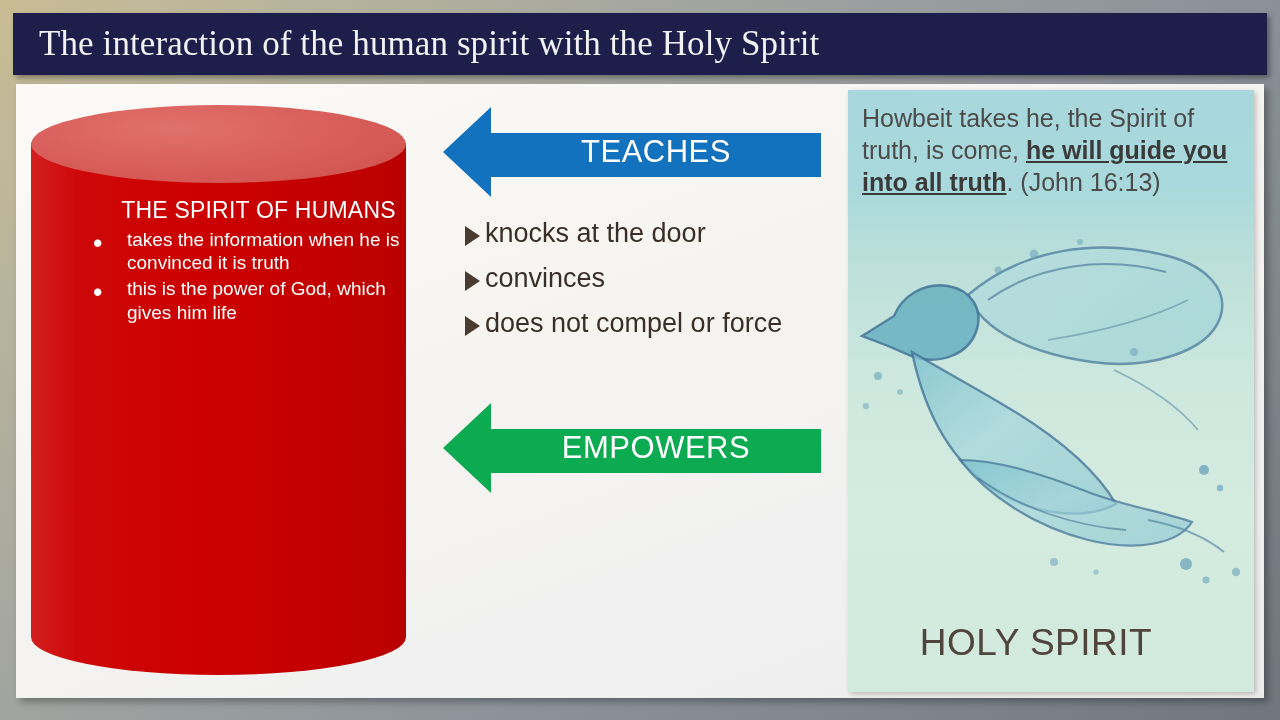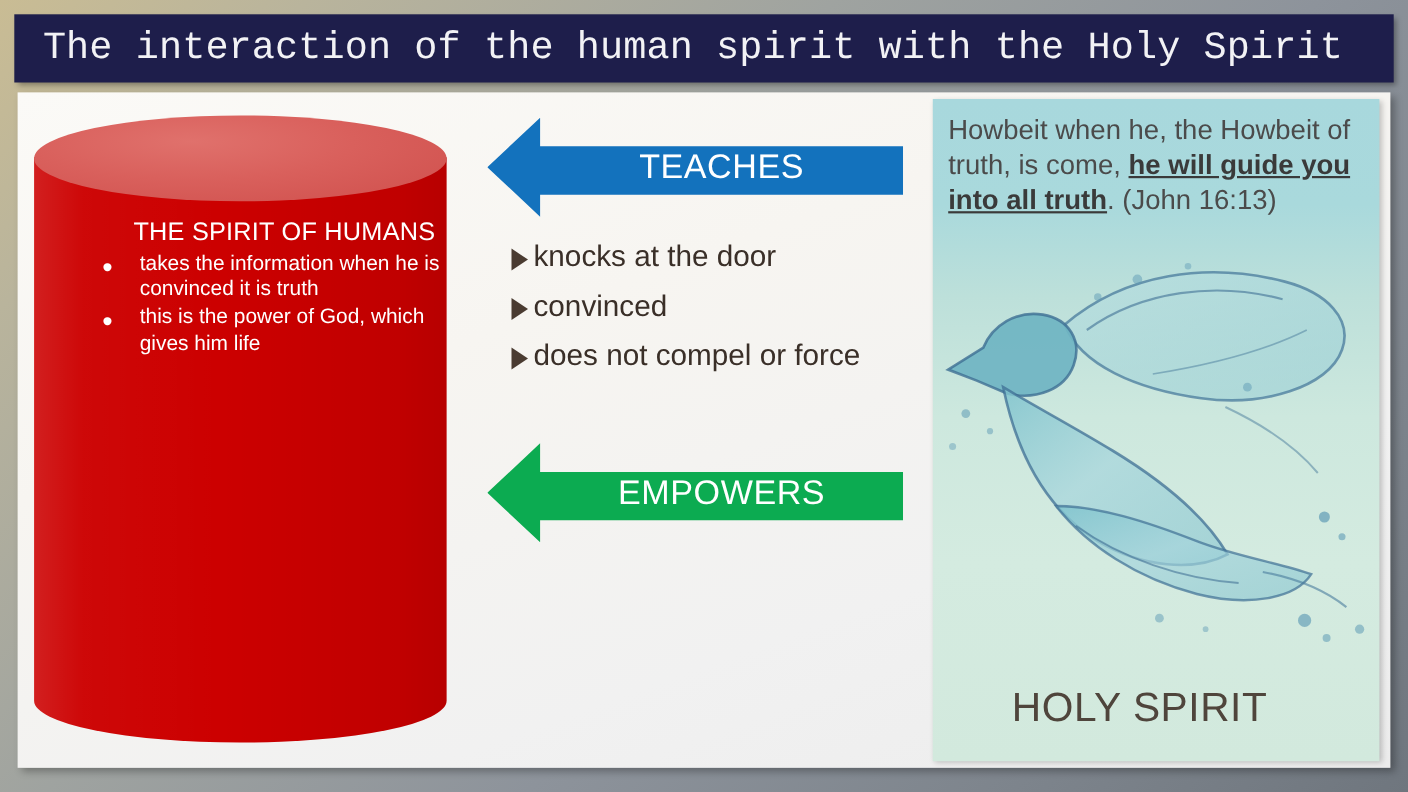--- a/index.html
+++ b/index.html
@@ -32,21 +32,21 @@
   #title-text {
     position: absolute;
     left: 26px;
     top: 50%;
     transform: translateY(-50%);
     color: #f2f2f5;
     font-size: 35px;
     font-weight: 400;
     letter-spacing: 0.1px;
     white-space: nowrap;
-    font-family: Liberation Mono, monospace;
+    font-family: Liberation Serif, serif;
   }
 
   
   #body-panel {
     position: absolute;
     left: 16px;
     top: 84px;
     width: 1248px;
     height: 614px;
     background: linear-gradient(160deg, #fbfaf7 0%, #f7f5f1 35%, #f1f1f1 70%, #ececec 100%);
@@ -274,40 +274,40 @@
       <div class="arrow-label">TEACHES</div>
     </div>
 
     <ul id="mid-list">
       <li>
         <span class="tri-marker"></span>
         <span>knocks at the door</span>
       </li>
       <li>
         <span class="tri-marker"></span>
-        <span>convinced</span>
+        <span>convinces</span>
       </li>
       <li>
         <span class="tri-marker"></span>
         <span>does not compel or force</span>
       </li>
     </ul>
 
     <div id="empowers-arrow" class="arrow-wrap">
       <svg class="arrow-shape" viewBox="0 0 378 96" preserveAspectRatio="none">
         <polygon points="0,48 48,3 48,29 378,29 378,73 48,73 48,93" fill="#0cab51"></polygon>
       </svg>
       <div class="arrow-label">EMPOWERS</div>
     </div>
 
   </div>
 
   <div id="image-card">
 
-    <div id="scripture"><span>Howbeit when he, the Howbeit of truth, is come, </span><b>he will guide you into all truth</b><span>. (John 16:13)</span></div>
+    <div id="scripture"><span>Howbeit takes he, the Spirit of truth, is come, </span><b>he will guide you into all truth</b><span>. (John 16:13)</span></div>
 
     <svg id="bird-art" viewBox="0 0 406 420">
       <defs>
         <linearGradient id="wg" x1="0" y1="0" x2="1" y2="1">
           <stop offset="0%" stop-color="#7fc3cd" stop-opacity="0.85"></stop>
           <stop offset="45%" stop-color="#a6d5dc" stop-opacity="0.72"></stop>
           <stop offset="100%" stop-color="#86c4cf" stop-opacity="0.6"></stop>
         </linearGradient>
         <linearGradient id="wg2" x1="0" y1="0" x2="0.6" y2="1">
           <stop offset="0%" stop-color="#b9dfe2" stop-opacity="0.55"></stop>

